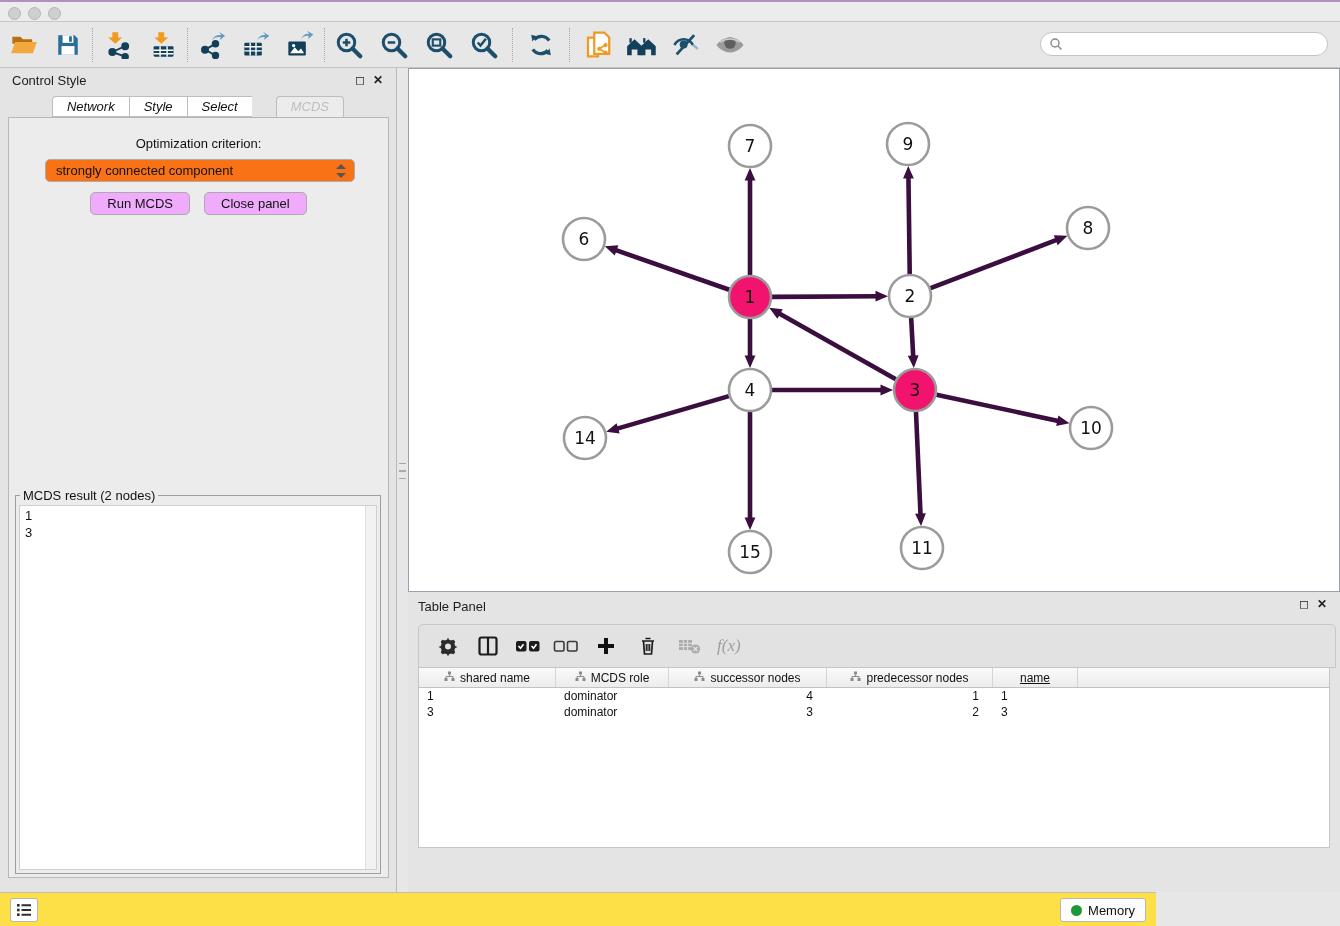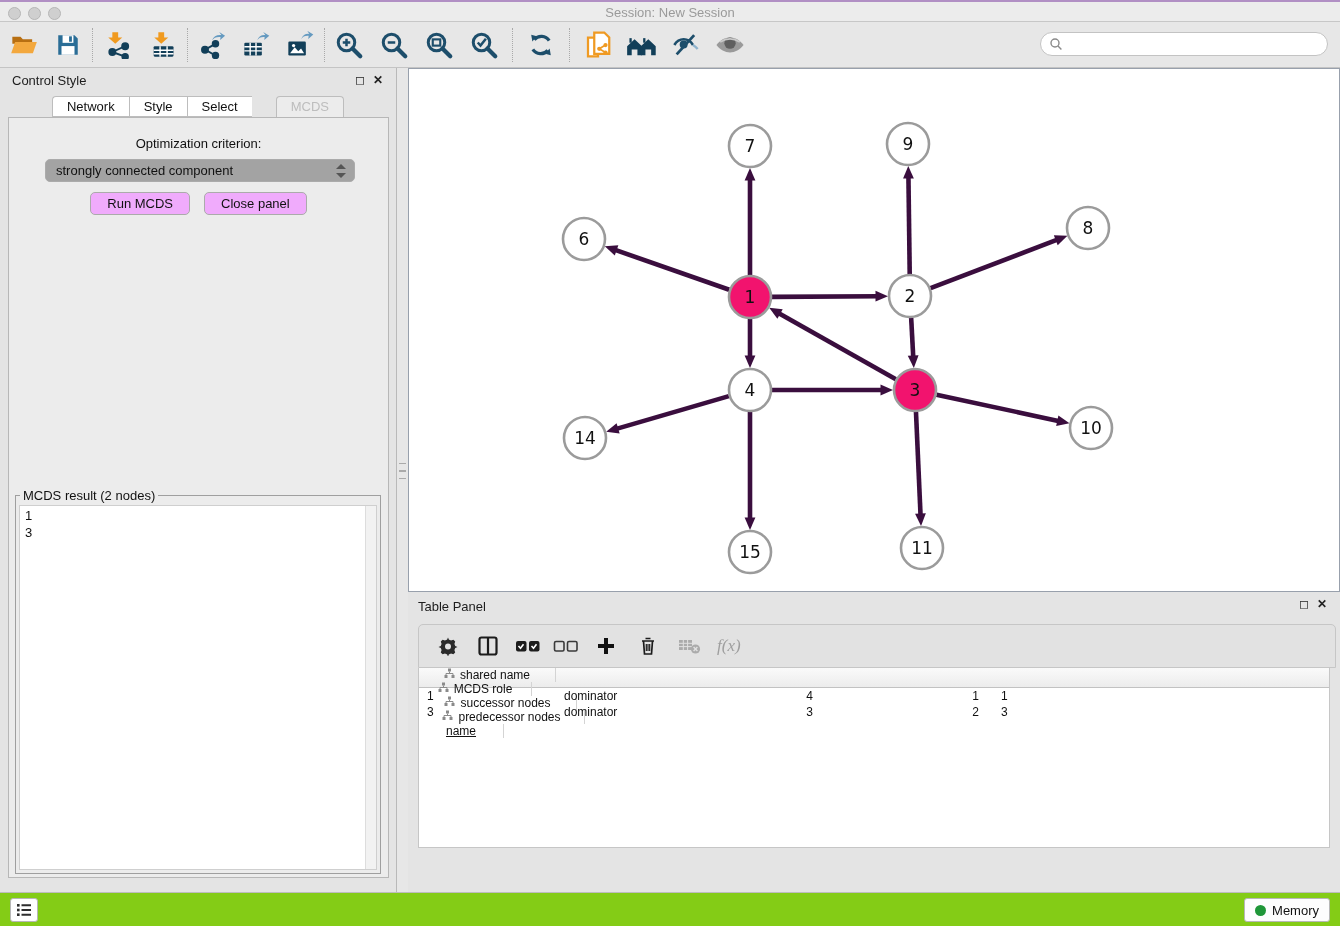--- a/index.html
+++ b/index.html
@@ -16,26 +16,26 @@
   .tb-btn { width:32px; height:34px; display:flex; align-items:center; justify-content:center; background:transparent; border:none; }
   .tb-sep { width:1px; height:34px; border-left:1px dotted #a9a9a9; margin:0 8px; }
   #search-wrap { position:absolute; right:12px; top:32px; width:288px; height:24px; background:#fff; border:1px solid #c3c3c3; border-radius:12px; display:flex; align-items:center; padding-left:8px; }
   #search-input { border:none; outline:none; flex:1; font-size:12px; background:transparent; height:20px; }
 
   
   #control-panel { left:0; top:68px; width:397px; height:824px; background:#e4e4e4; border-right:1px solid #b9b9b9; }
   #cp-header { position:absolute; left:12px; top:5px; font-size:13px; color:#1d1d1d; }
   .panel-winbtn { position:absolute; top:6px; width:12px; height:12px; color:#222; font-size:12px; line-height:12px; text-align:center; cursor:pointer; }
   #cp-tabs { position:absolute; left:0; right:0; top:28px; height:21px; display:flex; justify-content:center; }
-  .cp-tab { font-size:13px; color:#111; background:#fff; border:1px solid #bdbdbd; padding:2px 14px 3px; border-right:none; }
+  .cp-tab { font-size:13px; color:#111; background:#fff; border:1px solid #bdbdbd; padding:2px 14px 3px; border-right:none;font-style:italic; }
   .cp-tab:first-child { border-radius:4px 0 0 0; }
   .cp-tab.selected { background:#ececec; color:#bdbdbd; border-radius:4px 4px 0 0; border-right:1px solid #bdbdbd; border-bottom:none;margin-left:24px; }
   #cp-content { position:absolute; left:8px; top:49px; width:381px; height:761px; background:#ececec; border:1px solid #b7b7b7; }
   #opt-label { position:absolute; left:0; right:0; top:18px; text-align:center; font-size:13px; color:#111; }
-  #criterion-select { position:absolute; left:36px; top:41px; width:310px; height:23px; background:#a3a3a3; border:1px solid #ababab; border-radius:5px; font-size:13px; color:#111; display:flex; align-items:center; padding-left:10px; }
+  #criterion-select { position:absolute; left:36px; top:41px; width:310px; height:23px; background:#f97316; border:1px solid #ababab; border-radius:5px; font-size:13px; color:#111; display:flex; align-items:center; padding-left:10px; }
   .spin { position:absolute; right:8px; top:3px; width:10px; height:16px; }
   .spin i { position:absolute; left:0; width:0; height:0; border-left:5px solid transparent; border-right:5px solid transparent; }
   .spin .up { top:1px; border-bottom:5px solid #555; }
   .spin .dn { bottom:1px; border-top:5px solid #555; }
   #cp-buttons { position:absolute; left:0; right:0; top:74px; display:flex; justify-content:center; gap:14px; }
   .cp-btn { height:23px; background:#f0abfc; border:1px solid #ababab; border-radius:5px; font-size:13px; color:#111; padding:0 16px; font-family:"Liberation Sans",sans-serif; }
   #mcds-group { position:absolute; left:6px; right:7px; top:377px; bottom:3px; border:1px solid #9f9f9f; }
   #mcds-group-title { position:absolute; left:4px; top:-8px; background:#ececec; padding:0 3px; font-size:13px; color:#111; }
   #mcds-textarea { position:absolute; left:3px; right:3px; top:9px; bottom:3px; background:#fff; border:1px solid #cfcfcf; }
   #mcds-scrollbar { position:absolute; right:0; top:0; bottom:0; width:11px; background:#f2f2f2; border-left:1px solid #ddd; }
@@ -53,44 +53,43 @@
   #net-title { position:absolute; left:0; right:0; top:3px; text-align:center; font-size:13px; color:#111; }
   #net-canvas { position:absolute; left:0; right:0; top:21px; bottom:0; background:#fff; }
 
   
   #table-panel { left:408px; top:592px; width:932px; height:300px; background:#e4e4e4; }
   #tp-header { position:absolute; left:10px; top:7px; font-size:13px; color:#1d1d1d; }
   #tp-toolbar { position:absolute; left:10px; top:32px; width:918px; height:44px; background:#e2e2e2; border:1px solid #c6c6c6; border-radius:5px 5px 0 0; display:flex; align-items:center; padding-left:12px; }
   .tp-btn { width:34px; height:32px; display:flex; align-items:center; justify-content:center; background:transparent; border:none; }
   #fx-label { font-size:17px; font-family:"Liberation Serif",serif; font-style:italic; color:#9f9f9f; }
   #tbl-box { position:absolute; left:10px; top:76px; width:912px; height:180px; background:#fff; border:1px solid #c6c6c6; border-top:none; overflow:hidden; }
-  #tbl-head { display:flex; height:20px; background:linear-gradient(#fafafa,#ececec); border-bottom:1px solid #c2c2c2;flex-direction:column; }
+  #tbl-head { display:flex; height:20px; background:linear-gradient(#fafafa,#ececec); border-bottom:1px solid #c2c2c2; }
   .th { display:flex; align-items:center; justify-content:center; gap:5px; font-size:12px; color:#111; border-right:1px solid #d4d4d4; height:100%; }
   .tr { display:flex; height:16px; }
   .td { font-size:12px; color:#111; line-height:16px; overflow:hidden; white-space:nowrap; }
   #tp-tabs { position:absolute; left:0; right:0; top:271px; display:flex; justify-content:center; }
   .tp-tab { font-size:13px; color:#111; background:#fff; border:1px solid #b3b3b3; border-right:none; padding:3px 14px 4px; }
   .tp-tab:first-child { border-radius:5px 0 0 5px; }
   .tp-tab:last-child { border-radius:0 5px 5px 0; border-right:1px solid #b3b3b3; }
   .tp-tab.selected { background:#dcdcdc; color:#b3b3b3; }
 
   
-  #statusbar { left:0; top:892px; width:1340px; height:34px; background:#84cc16; border-top:1px solid #bdbdbd; }
+  #statusbar { left:0; top:892px; width:1156px; height:34px; background:#fde047; border-top:1px solid #bdbdbd; }
   #status-list-btn { position:absolute; left:10px; top:5px; width:28px; height:24px; background:#fff; border:1px solid #b7b7b7; border-radius:3px; display:flex; align-items:center; justify-content:center; }
   #memory-btn { position:absolute; right:10px; top:5px; height:24px; background:#fdfdfd; border:1px solid #b7b7b7; border-radius:3px; display:flex; align-items:center; gap:6px; padding:0 10px; font-size:13px; color:#111; }
   #memory-dot { width:11px; height:11px; border-radius:50%; background:#1f9638; }
 </style>
 </head>
 <body>
 
 <div id="titlebar" class="abs">
   <span class="tl-dot" style="left:8px"></span>
   <span class="tl-dot" style="left:28px"></span>
   <span class="tl-dot" style="left:48px"></span>
-  <div id="win-title">Session: New Session</div>
 </div>
 
 <div id="toolbar" class="abs">
   <button class="tb-btn" style="margin-left:8px">
     <svg width="28" height="28" viewBox="0 0 24 24">
       <path d="M2 5h7l2 2h8v4H2z" fill="#b86f12"></path>
         <path d="M1 19L4.4 9.5H23L19.6 19z" fill="#f3a83e"></path>
     </svg>
   </button>
   <button class="tb-btn" style="margin-left:12px">

